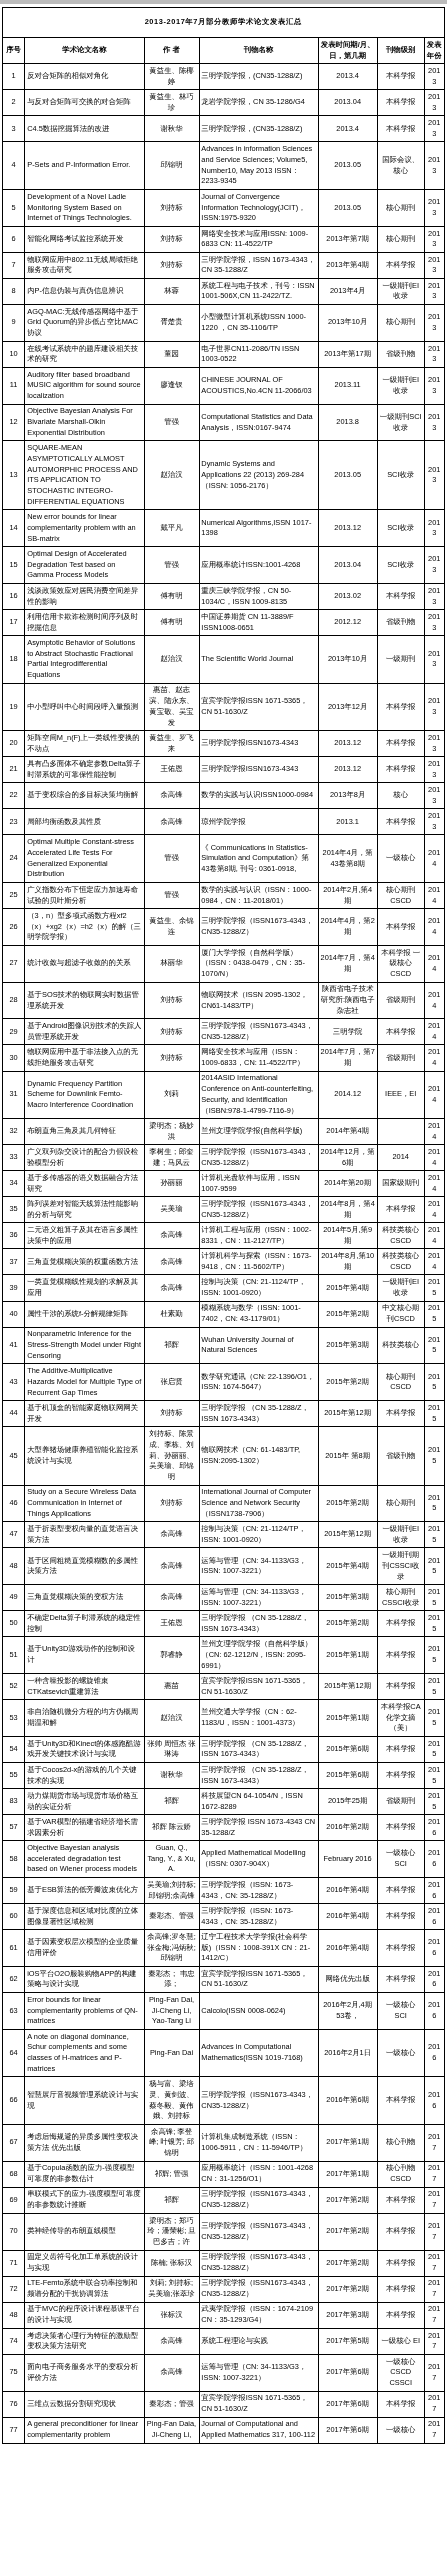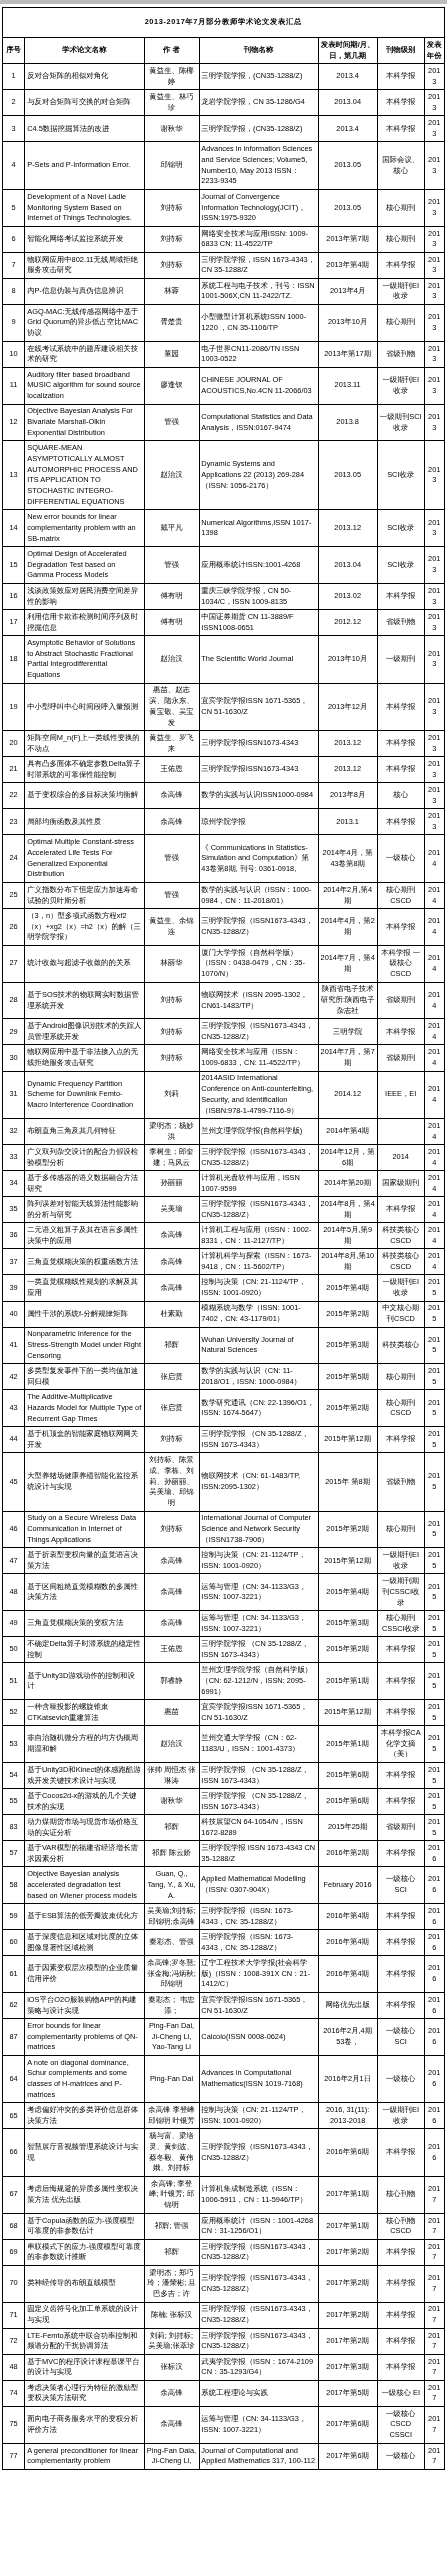--- a/index.html
+++ b/index.html
@@ -443,29 +443,20 @@
         <tr>
           <td class="c0">41</td>
           <td class="c1">Nonparametric Inference for the Stress-Strength Model under Right Censoring</td>
           <td class="c2">祁辉</td>
           <td class="c3">Wuhan University Journal of Natural Sciences</td>
           <td class="c4">2015年第3期</td>
           <td class="c5">科技类核心</td>
           <td class="c6">2015</td>
         </tr>
         <tr>
-          <td class="c0">42</td>
-          <td class="c1">多类型复发事件下的一类均值加速回归模</td>
-          <td class="c2">张启贤</td>
-          <td class="c3">数学的实践与认识（CN: 11-2018/O1，ISSN: 1000-0984）</td>
-          <td class="c4">2015年第5期</td>
-          <td class="c5">核心期刊</td>
-          <td class="c6">2015</td>
-        </tr>
-        <tr>
           <td class="c0">43</td>
           <td class="c1">The Additive-Multiplicative Hazards Model for Multiple Type of Recurrent Gap Times</td>
           <td class="c2">张启贤</td>
           <td class="c3">数学研究通讯（CN: 22-1396/O1，ISSN: 1674-5647）</td>
           <td class="c4">2015年第2期</td>
           <td class="c5">核心期刊CSCD</td>
           <td class="c6">2015</td>
         </tr>
         <tr>
           <td class="c0">44</td>
@@ -632,47 +623,38 @@
         <tr>
           <td class="c0">62</td>
           <td class="c1">iOS平台O2O服装购物APP的构建策略与设计实现</td>
           <td class="c2">秦彩杰； 韦忠添；</td>
           <td class="c3">宜宾学院学报ISSN 1671-5365，CN 51-1630/Z</td>
           <td class="c4">网络优先出版</td>
           <td class="c5">本科学报</td>
           <td class="c6">2016</td>
         </tr>
         <tr>
-          <td class="c0">87</td>
+          <td class="c0">63</td>
           <td class="c1">Error bounds for linear complementarity problems of QN-matrices</td>
           <td class="c2">Ping-Fan Dai, Ji-Cheng Li, Yao-Tang Li</td>
           <td class="c3">Calcolo(ISSN 0008-0624)</td>
           <td class="c4">2016年2月,4期 53卷，</td>
           <td class="c5">一级核心 SCI</td>
           <td class="c6">2016</td>
         </tr>
         <tr>
           <td class="c0">64</td>
           <td class="c1">A note on diagonal dominance, Schur complements and some classes of H-matrices and P-matrices</td>
           <td class="c2">Ping-Fan Dai</td>
           <td class="c3">Advances in Computational Mathematics(ISSN 1019-7168)</td>
           <td class="c4">2016年2月1日</td>
           <td class="c5">一级核心</td>
           <td class="c6">2016</td>
         </tr>
         <tr>
-          <td class="c0">65</td>
-          <td class="c1">考虑偏好冲突的多类评价信息群体决策方法</td>
-          <td class="c2">余高锋 李登峰 邱锦明 叶银芳</td>
-          <td class="c3">控制与决策（CN: 21-1124/TP，ISSN: 1001-0920）</td>
-          <td class="c4">2016, 31(11): 2013-2018</td>
-          <td class="c5">一级期刊EI收录</td>
-          <td class="c6">2016</td>
-        </tr>
-        <tr>
           <td class="c0">66</td>
           <td class="c1">智慧展厅音视频管理系统设计与实现</td>
           <td class="c2">杨与富、梁培灵、黄剑波、蔡冬毅、黄伟娥、刘持标</td>
           <td class="c3">三明学院学报（ISSN1673-4343，CN35-1288/Z）</td>
           <td class="c4">2016年第6期</td>
           <td class="c5">本科学报</td>
           <td class="c6">2016</td>
         </tr>
         <tr>
           <td class="c0">67</td>
@@ -749,20 +731,29 @@
         <tr>
           <td class="c0">75</td>
           <td class="c1">面向电子商务服务水平的变权分析评价方法</td>
           <td class="c2">余高锋</td>
           <td class="c3">运筹与管理（CN: 34-1133/G3，ISSN: 1007-3221）</td>
           <td class="c4">2017年第6期</td>
           <td class="c5">一级核心 CSCD CSSCI</td>
           <td class="c6">2017</td>
         </tr>
         <tr>
+          <td class="c0">76</td>
+          <td class="c1">三维点云数据分割研究现状</td>
+          <td class="c2">秦彩杰；管强</td>
+          <td class="c3">宜宾学院学报ISSN 1671-5365，CN 51-1630/Z</td>
+          <td class="c4">2017年第6期</td>
+          <td class="c5">本科学报</td>
+          <td class="c6">2017</td>
+        </tr>
+        <tr>
           <td class="c0">77</td>
           <td class="c1">A general preconditioner for linear complementarity problem</td>
           <td class="c2">Ping-Fan Daia, Ji-Cheng Li,</td>
           <td class="c3">Journal of Computational and Applied Mathematics 317, 100-112</td>
           <td class="c4">2017年第6期</td>
           <td class="c5">一级核心</td>
           <td class="c6">2017</td>
         </tr>
       </tbody>
   </table>

